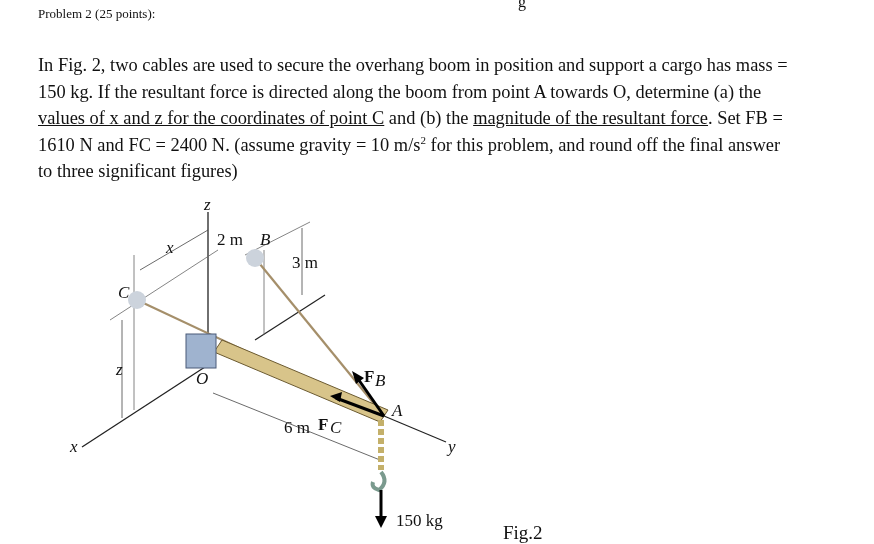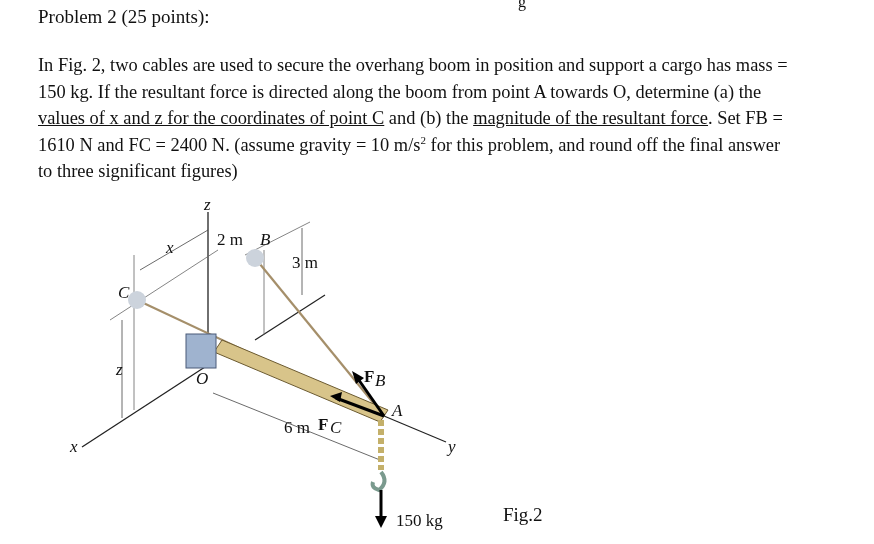--- a/index.html
+++ b/index.html
@@ -1,26 +1,26 @@
 <!DOCTYPE html>
 <html><head>
 <meta charset="utf-8">
 <style>
   html,body{margin:0;padding:0;background:#fff;}
   body{width:874px;height:544px;position:relative;overflow:hidden;font-family:"Liberation Serif","DejaVu Serif",serif;color:#111;}
-  .title{position:absolute;left:38px;top:6px;font-size:19px;}
+  .title{position:absolute;left:38px;top:6px;font-size:13px;}
   .para{position:absolute;left:38px;top:44px;width:760px;font-size:18.4px;line-height:26.5px;margin-top:8px;}
   .u{text-decoration:underline;}
   sup{font-size:11px;vertical-align:7px;line-height:0;}
   .stray{position:absolute;left:518px;top:-7px;font-size:16px;}
   svg{position:absolute;left:0;top:0;}
   .lbl{font-family:"Liberation Serif","DejaVu Serif",serif;font-size:17px;fill:#111;}
   .ital{font-style:italic;}
   .bold{font-weight:bold;}
-  .cap{position:absolute;left:503px;top:504px;font-size:19px;}
+  .cap{position:absolute;left:503px;top:522px;font-size:19px;}
 </style>
 </head>
 <body>
 
 <div class="stray">g</div>
 <div class="title">Problem 2 (25 points):</div>
 <div class="para">
   <span>In Fig. 2, two cables are used to secure the overhang boom in position and support a cargo has mass = 150 kg. If the resultant force is directed along the boom from point A towards O, determine (a) the </span><span class="u">values of x and z for the coordinates of point C</span><span> and (b) the </span><span class="u">magnitude of the resultant force</span><span>. Set FB = 1610 N and FC = 2400 N. (assume gravity = 10 m/s</span><sup>2</sup><span> for this problem, and round off the final answer to three significant figures)</span>
 </div>
 

